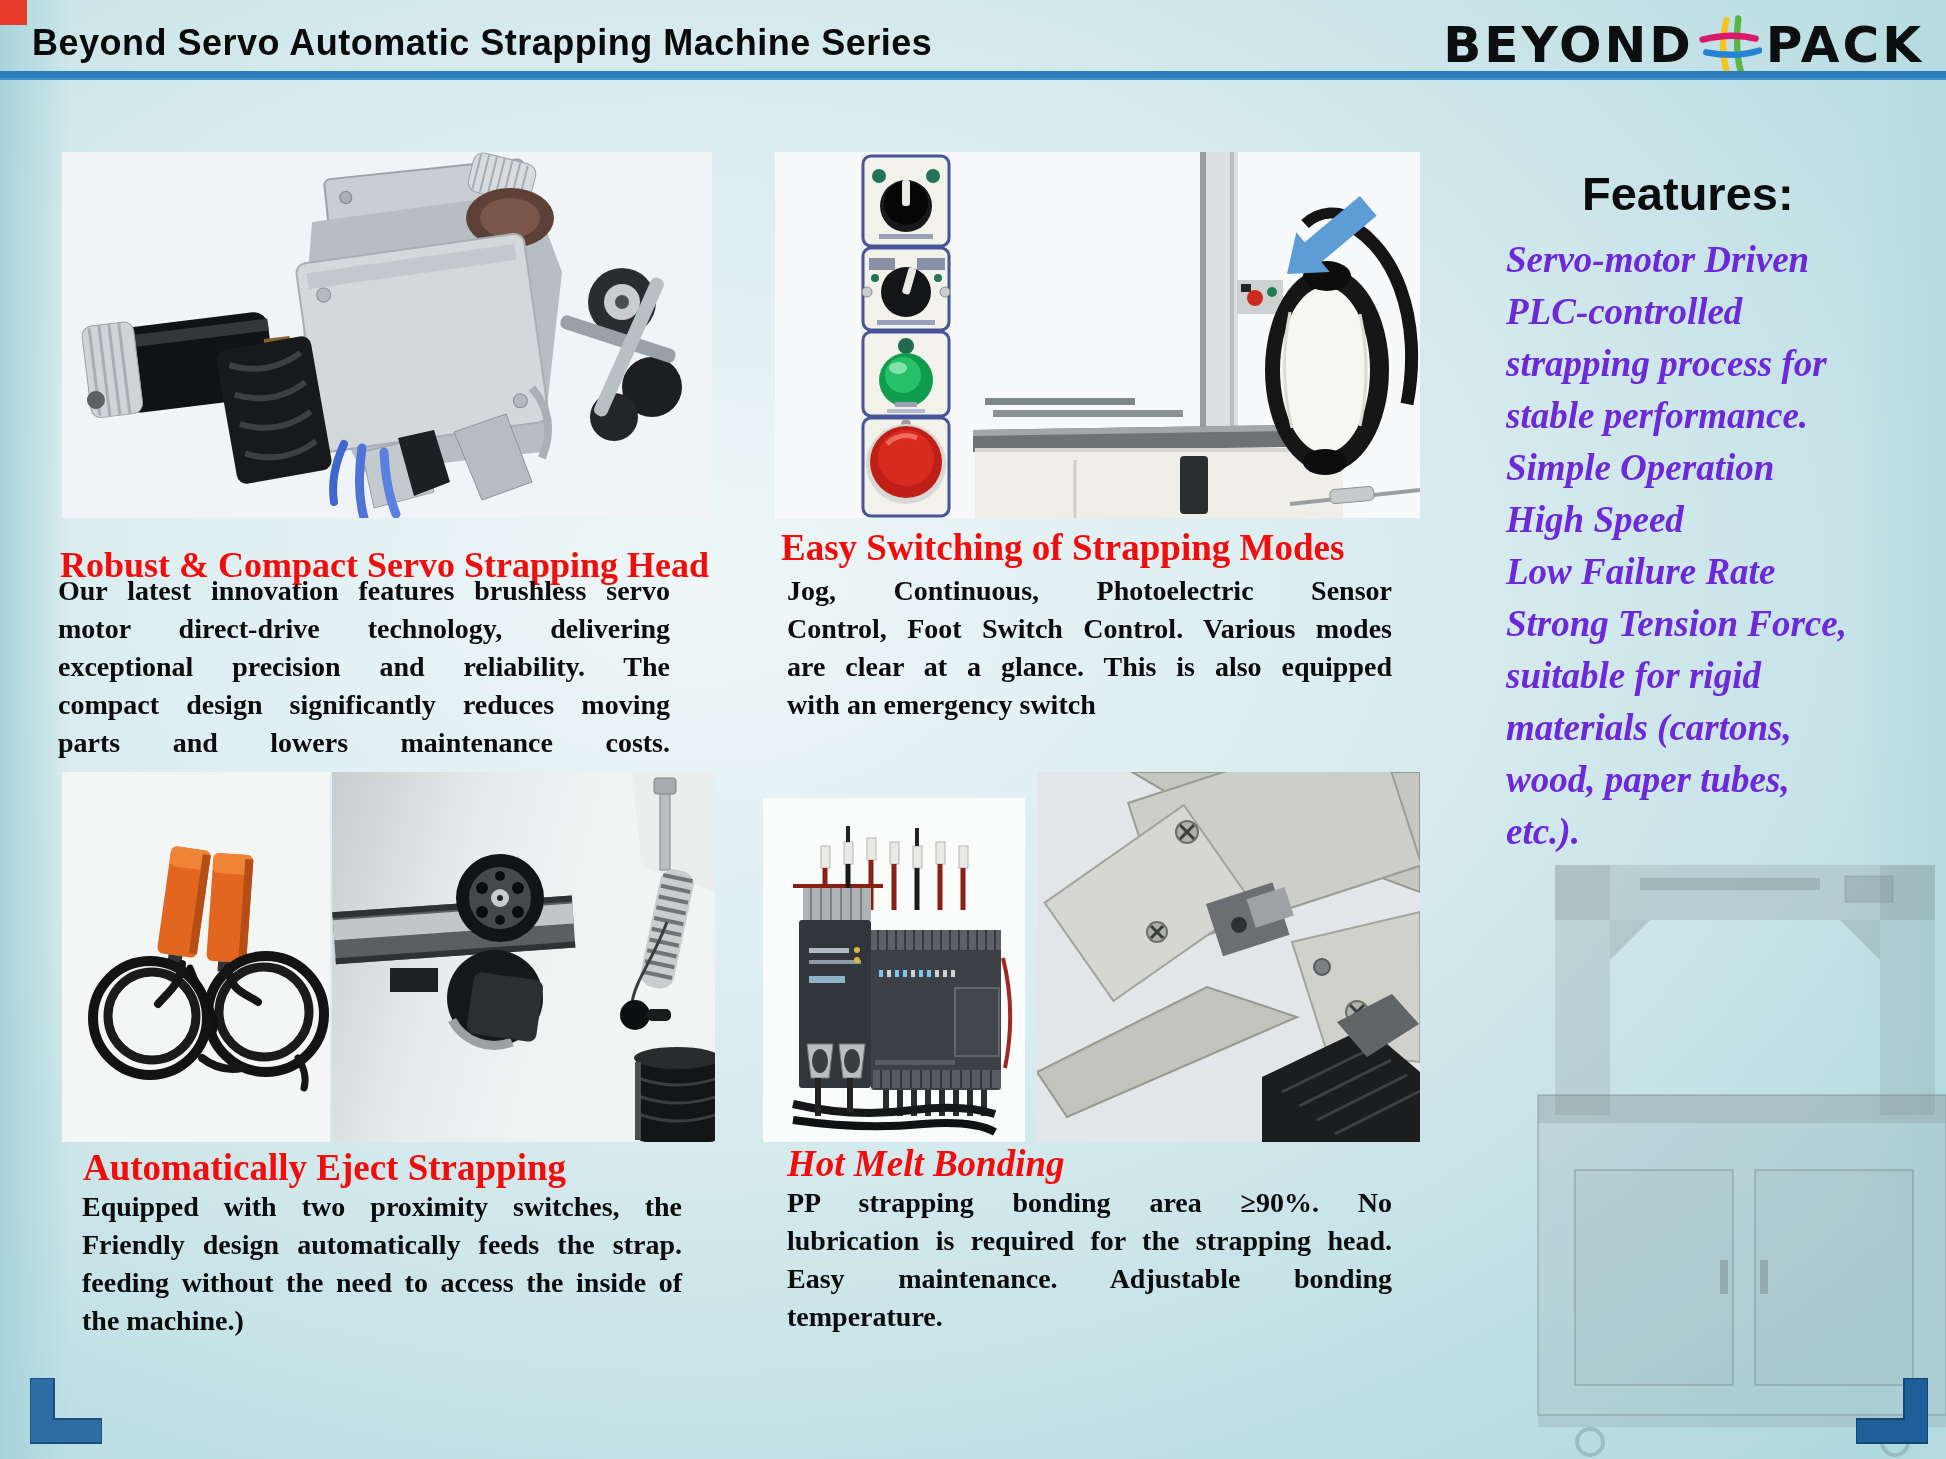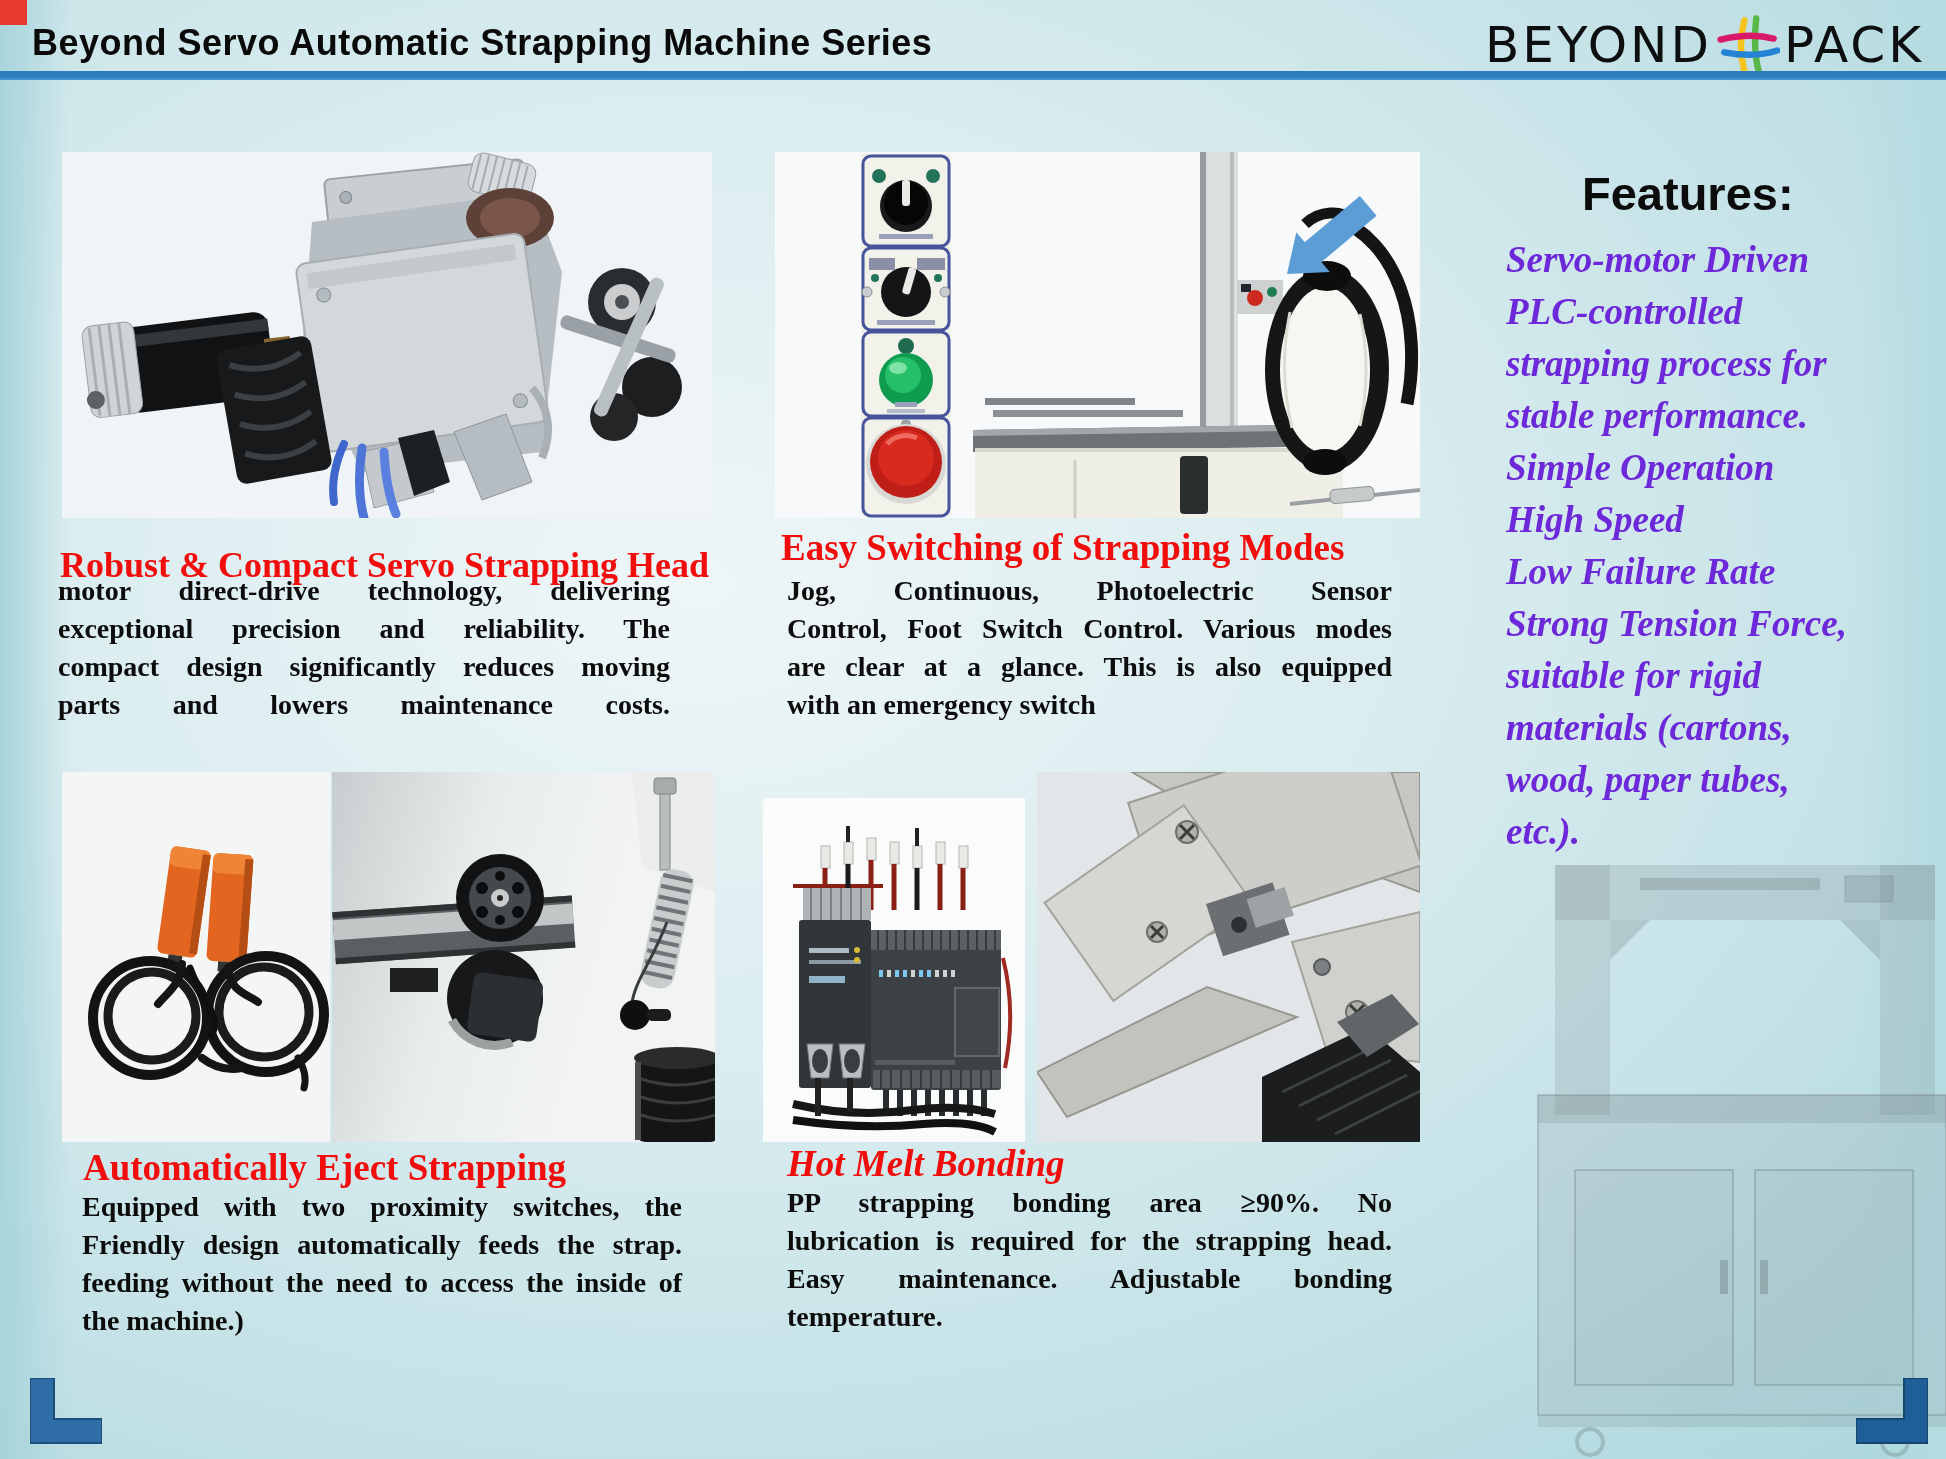--- a/index.html
+++ b/index.html
@@ -11,21 +11,21 @@
       linear-gradient(270deg,#b4dbe0 0px,rgba(180,219,224,0) 90px),
       radial-gradient(ellipse at 36% 40%, #eef6f7 0%, #d9ecef 40%, #c2e1e6 72%, #abd7dc 100%);
   }
   .abs{position:absolute;}
   
   #page-title{
     left:32px;top:22px;font-size:36px;font-weight:bold;color:#0a0a0a;
     letter-spacing:0.5px;white-space:nowrap;
   }
   #logo{right:22px;top:14px;display:flex;align-items:center;gap:4px;}
-  .logo-word{font-family:"DejaVu Sans","Liberation Sans",sans-serif;font-weight:normal;
+  .logo-word{font-family:"DejaVu Sans","Liberation Sans",sans-serif;font-weight:bold;
     font-size:50px;color:#0d0e10;letter-spacing:3px;}
   #header-rule{left:0;top:71px;width:1946px;height:7px;background:#2d7dbd;border-bottom:2px solid #3e93cd;}
   #corner-red{left:0;top:0;width:27px;height:25px;background:#e63a2c;}
   
   .photo{position:absolute;background:#f2f5f7;}
   .photo svg{position:absolute;left:0;top:0;width:100%;height:100%;display:block;}
   
   .panel-heading{
     position:absolute;font-family:"Liberation Serif","DejaVu Serif",serif;font-weight:bold;
     font-size:37px;color:#f20d0d;white-space:nowrap;line-height:1.1;
@@ -357,20 +357,21 @@
     </g>
     <circle cx="285" cy="195" r="8" fill="#7c8082" stroke="#55595b" stroke-width="2"></circle>
     <polygon points="225,305 330,255 383,300 383,370 225,370" fill="#1b1d1e"></polygon>
     <path d="M245 320 l90 -44 M262 334 l92 -46 M280 348 l90 -45 M298 362 l85 -43" stroke="#3e4142" stroke-width="3"></path>
     <polygon points="300,250 355,222 382,252 330,285" fill="#606568"></polygon>
   </svg>
 </div>
 
 <div class="panel-heading" style="left:60px;top:524px;font-size:36px;margin-top:22px;">Robust &amp; Compact Servo Strapping Head</div>
 <div class="body-text" style="left:58px;top:572px;width:612px;">
+  <div class="jl">Our latest innovation features brushless servo</div>
   <div class="jl">motor direct-drive technology, delivering</div>
   <div class="jl">exceptional precision and reliability. The</div>
   <div class="jl">compact design significantly reduces moving</div>
   <div class="jl">parts and lowers maintenance costs.</div>
 </div>
 
 <div class="panel-heading" style="left:781px;top:528px;">Easy Switching of Strapping Modes</div>
 <div class="body-text" style="left:787px;top:572px;width:605px;">
   <div class="jl">Jog, Continuous, Photoelectric Sensor</div>
   <div class="jl">Control, Foot Switch Control. Various modes</div>

